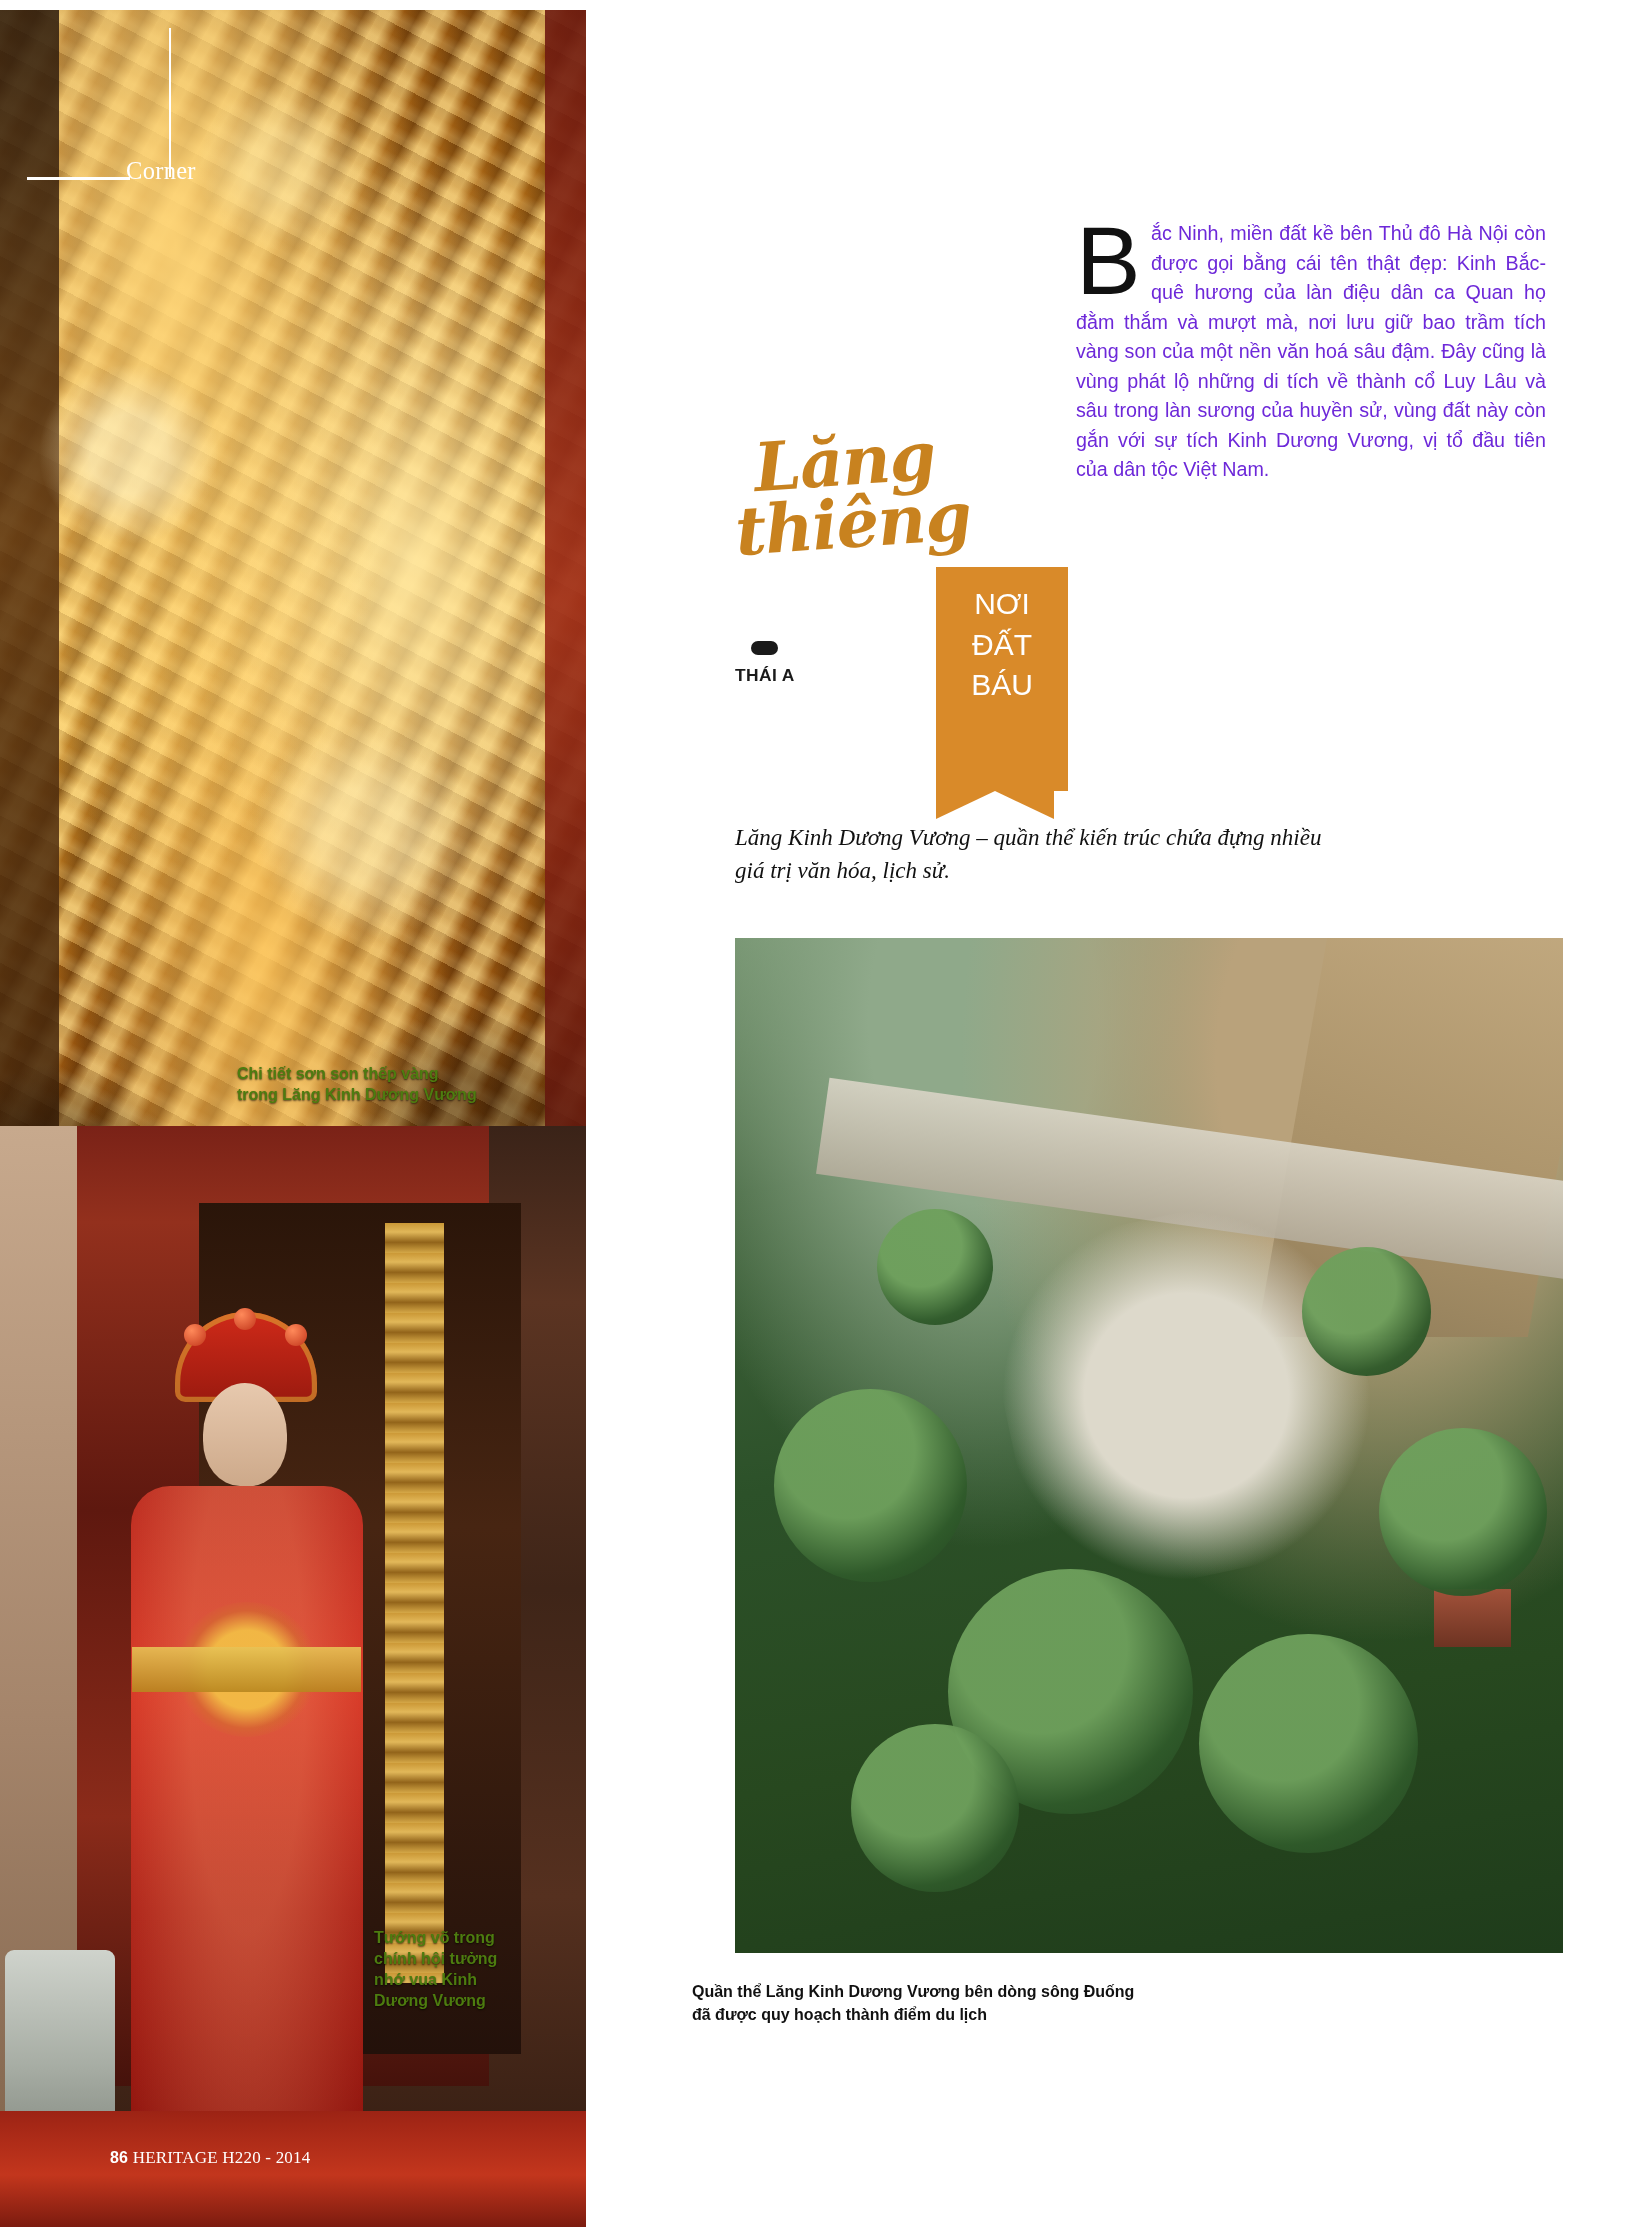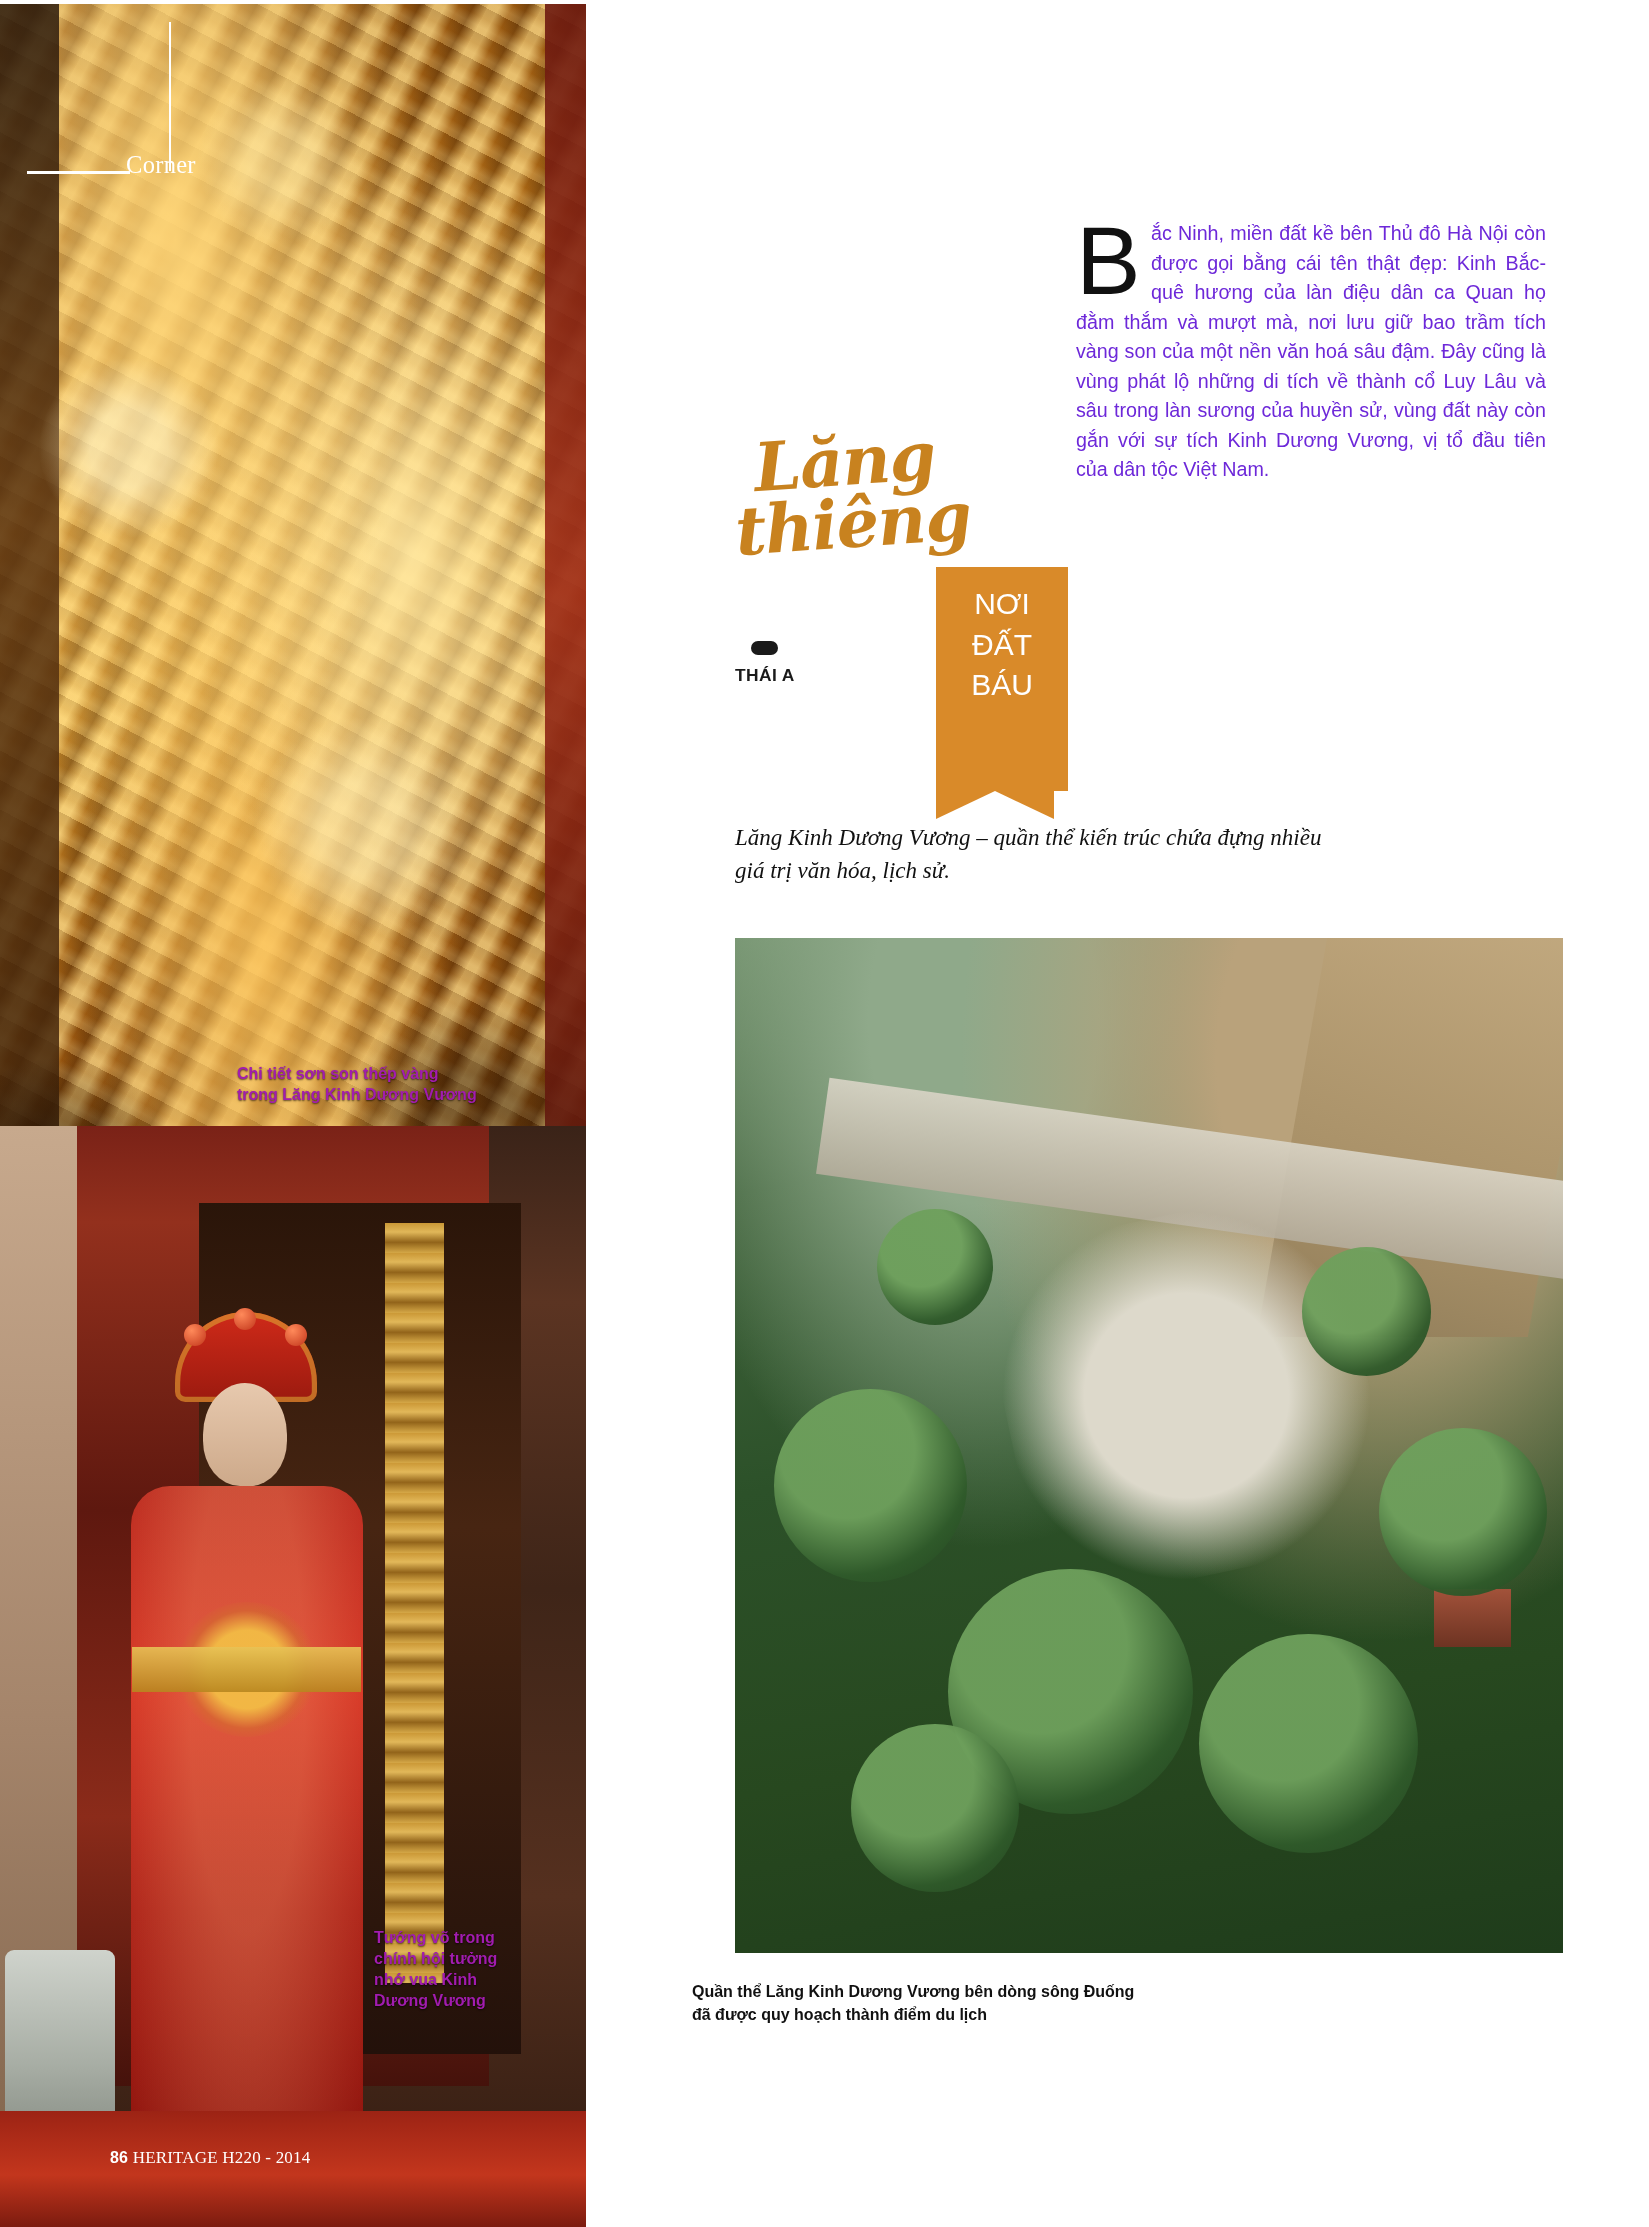--- a/index.html
+++ b/index.html
@@ -17,21 +17,21 @@
 
   
   .photo {
     position: absolute;
     overflow: hidden;
   }
 
   
   #photo-carving {
     left: 0;
-    top: 4px;
+    top: 10px;
     width: 586px;
     height: 1306px;
     background:
       radial-gradient(ellipse at 30% 18%, rgba(255,214,120,0.95) 0%, rgba(196,121,26,0.0) 42%),
       radial-gradient(ellipse at 70% 42%, rgba(255,231,160,0.9) 0%, rgba(160,92,20,0.0) 38%),
       radial-gradient(ellipse at 45% 72%, rgba(255,200,95,0.85) 0%, rgba(140,78,16,0.0) 40%),
       repeating-linear-gradient(118deg, rgba(255,223,140,0.55) 0px, rgba(255,223,140,0.55) 10.3px, rgba(150,85,15,0.35) 22px, rgba(90,48,8,0.45) 35px, rgba(255,223,140,0.5) 48px),
       repeating-linear-gradient(28deg, rgba(255,240,180,0.32) 0px, rgba(255,240,180,0.32) 6.4px, rgba(120,66,12,0.3) 15.5px, rgba(60,30,5,0.35) 26px),
       linear-gradient(160deg, #8a4c0d 0%, #c9811c 25%, #f2b63c 48%, #a75f11 70%, #6b3708 100%);
   }
@@ -84,21 +84,21 @@
     left: 126px;
     top: 147px;
     font-size: 24.5px;
     color: #ffffff;
     font-family: "Liberation Serif", serif;
     letter-spacing: 0.3px;
   }
 
   .photo-caption {
     position: absolute;
-    color: #a21caf;
+    color: #4d7c0f;
     font-size: 16px;
     line-height: 1.32;
     font-weight: 700;
     text-shadow: 0 0.6px 1.9px rgba(0,0,0,.65);
     white-space: pre-line;
   }
   #caption-carving {
     left: 237px;
     top: 1063px;
     width: 335px;

